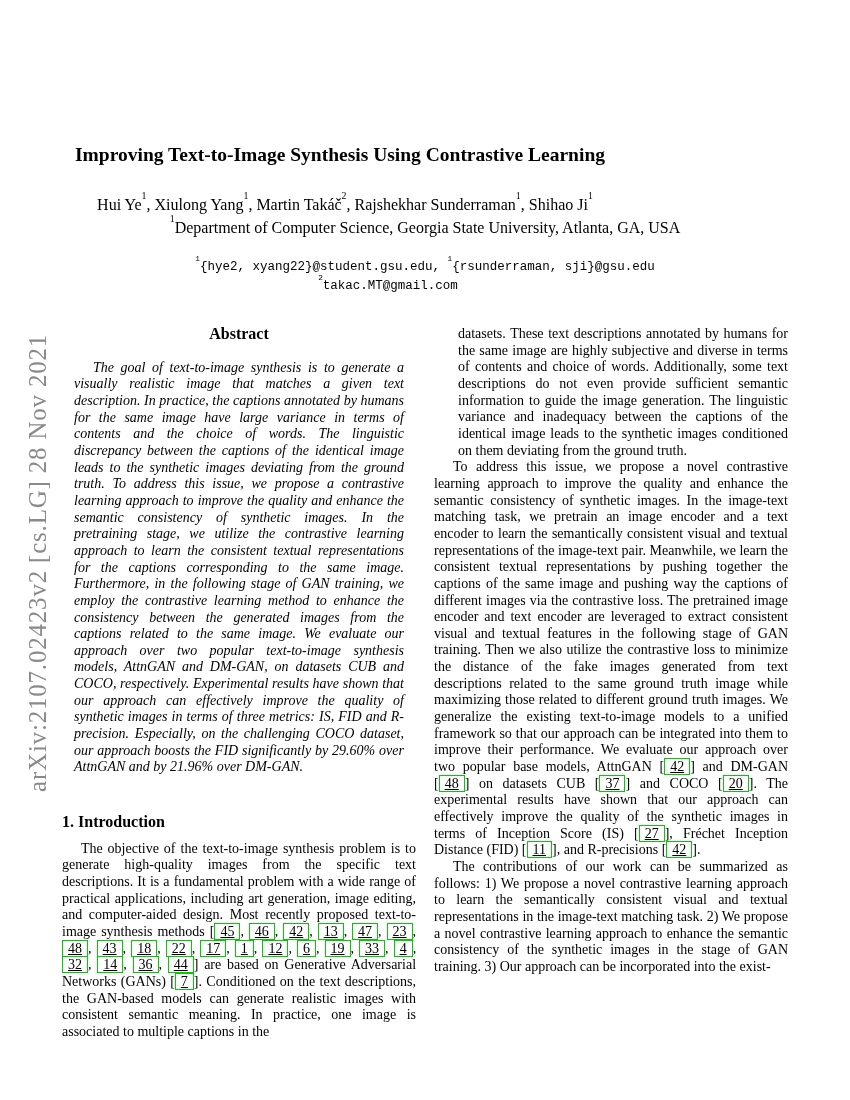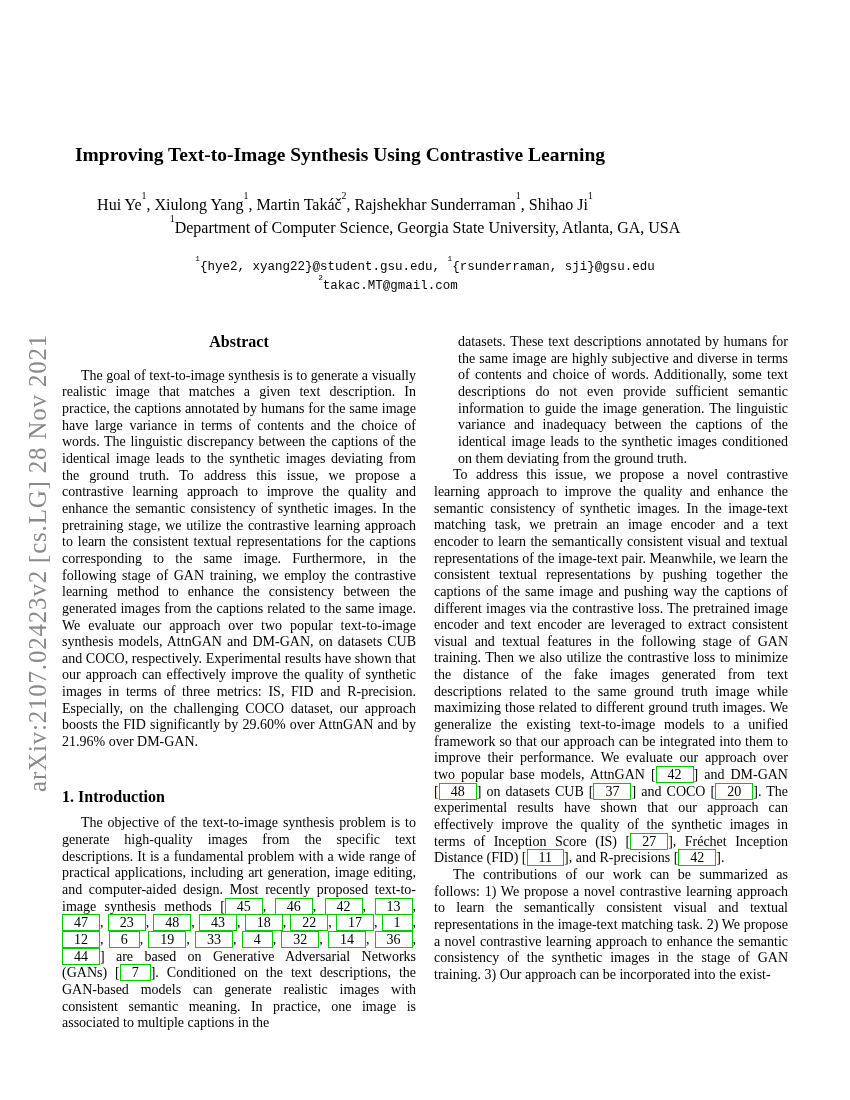--- a/index.html
+++ b/index.html
@@ -77,58 +77,60 @@
     text-align: center;
     font-family: "Liberation Mono", monospace;
     font-size: 12.5px;
     margin-left: 25px;
   }
   sup { font-size: 0.62em; line-height: 0; position: relative; top: -0.45em; }
 
   
   .columns {
     position: absolute;
-    top: 334px;
+    top: 326px;
     left: 62px;
     width: 726px;
     display: flex;
     gap: 18px;
   }
   .col {
     width: 358px;
     font-size: 14px;
     line-height: 16.65px;
     text-align: justify;
   }
   .abstract-heading {
     text-align: center;
     font-weight: bold;
     font-size: 16px;
     margin: 0 0 17px 0;
   }
   .abstract-body {
+    font-style: italic;
     text-indent: 1.35em;
-    margin: 0;
+    margin: 12px;
   }
   .section-heading {
     font-weight: bold;
     font-size: 16px;
     margin: 38px 0 10px 0;
   }
   .para {
     margin: 0;
     text-indent: 1.35em;
   }
   .para.no-indent { text-indent: 0; margin-left: 24px; }
 
   
   .cite {
     border: 1.5px solid var(--cite-color, #00cc00);
-    padding: 0 11px;
+    padding: 0 5px;
     white-space: nowrap;
+    text-decoration: underline;
   }
 </style>
 </head>
 <body>
 
 <div class="page">
 
   <div class="watermark">arXiv:2107.02423v2  [cs.LG]  28 Nov 2021</div>
 
   <div class="paper-title">Improving Text-to-Image Synthesis Using Contrastive Learning</div>

